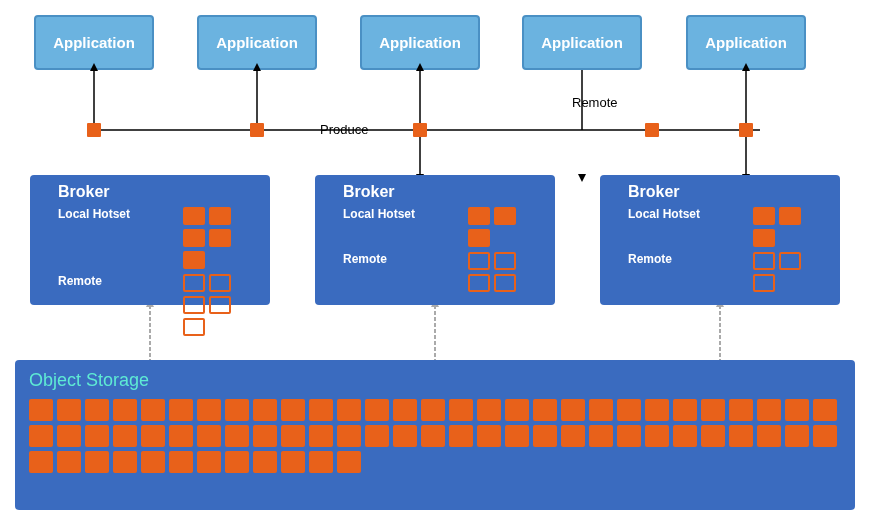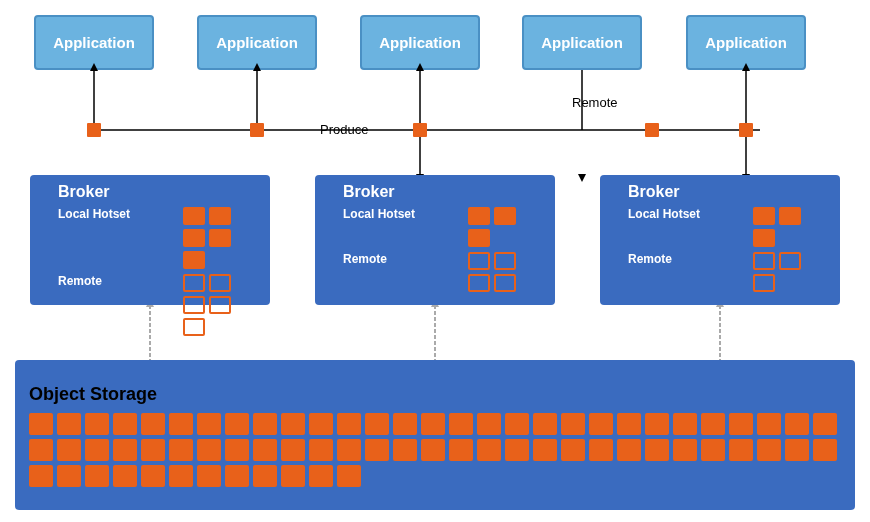--- a/index.html
+++ b/index.html
@@ -89,25 +89,24 @@
       position: absolute;
       bottom: 12px;
       left: 15px;
       right: 15px;
       background: #3a6bbf;
       border-radius: 4px;
       padding: 10px 14px;
       height: 150px;
     }
     .os-title {
-      font-weight: bold;
+      font-weight: normal;
       font-size: 18px;
-      color: #000000;
+      color: #5eead4;
       margin-bottom: 8px;
-      margin-top: 14px;
     }
     .os-segments {
       display: flex;
       flex-wrap: wrap;
       gap: 4px;
     }
     .os-seg {
       width: 24px;
       height: 22px;
       background: #e8611a;

